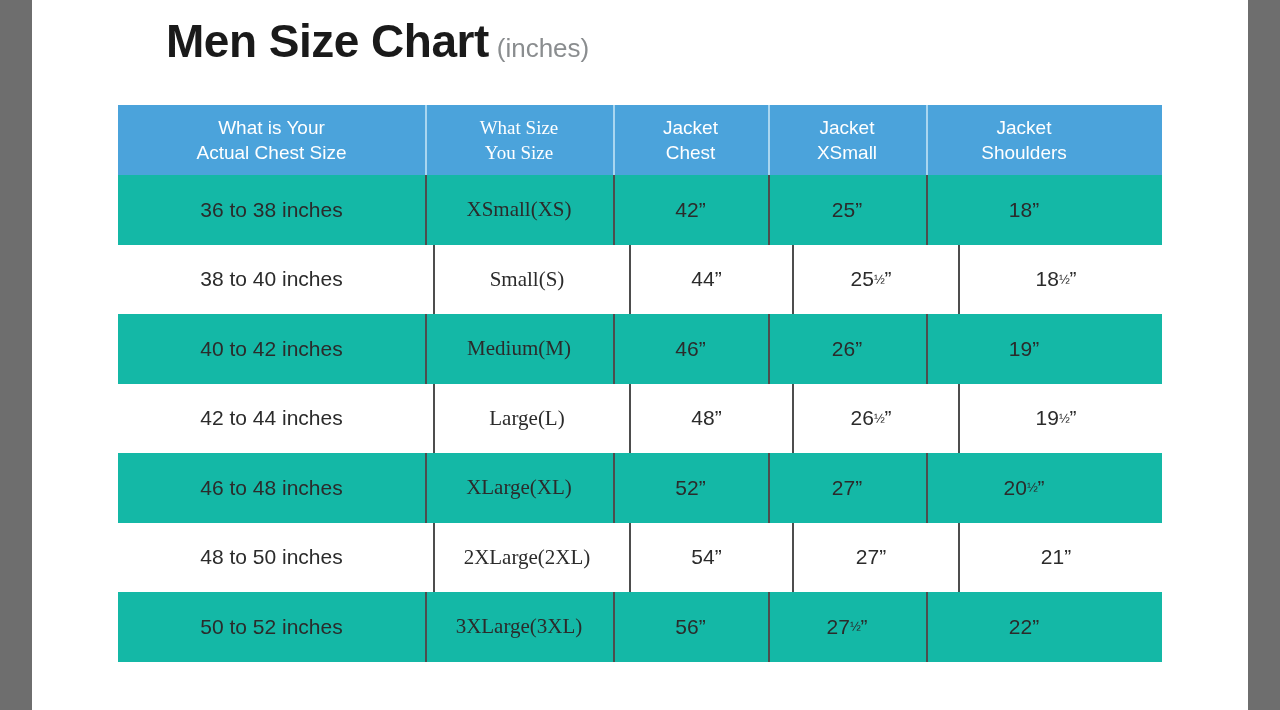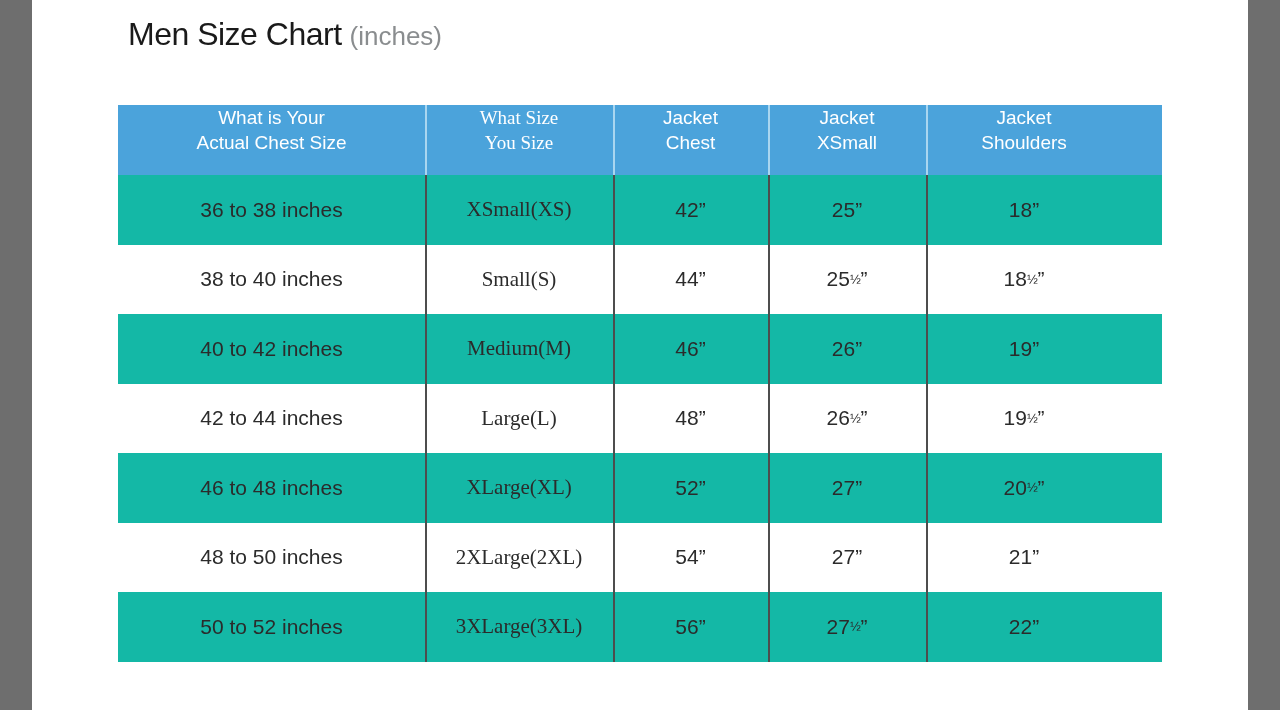--- a/index.html
+++ b/index.html
@@ -44,24 +44,25 @@
   }
 
   .title {
     position: absolute;
     left: 96px;
     top: 18px;
     white-space: nowrap;
     line-height: 1;
   }
   .title-main {
-    font-size: 32px;
-    font-weight: 400;
+    font-size: 46px;
+    font-weight: 700;
     color: #1a1a1a;
     letter-spacing: -0.5px;
+    margin-left: 38px;
   }
   .title-sub {
     font-size: 26px;
     font-weight: 400;
     color: #8a8d8f;
     margin-left: 8px;
     text-align: right;
   }
 
   .table {
@@ -75,20 +76,21 @@
     display: flex;
     background: #4ba3db;
     height: 70px;
   }
   .th {
     position: relative;
     box-sizing: border-box;
     display: flex;
     flex-direction: column;
     align-items: center;
+    justify-content: center;
     color: #ffffff;
     font-size: 19px;
     font-weight: 400;
     line-height: 1.32;
     text-align: center;
     padding: 0 4px;
   }
   .th + .th::before {
     content: "";
     position: absolute;
@@ -100,21 +102,21 @@
   }
 
   .tbody { display: block; }
 
   .tr {
     display: flex;
     height: 69.5px;
     position: relative;
   }
   .tr.shaded { background: #14b8a6; }
-  .tr.plain { background: #ffffff; }
+  .tr.plain { background: #ffffff; gap: 8px; }
 
   .td {
     position: relative;
     box-sizing: border-box;
     display: flex;
     align-items: center;
     justify-content: center;
     font-size: 21px;
     color: #2b2b2b;
     font-weight: 400;

